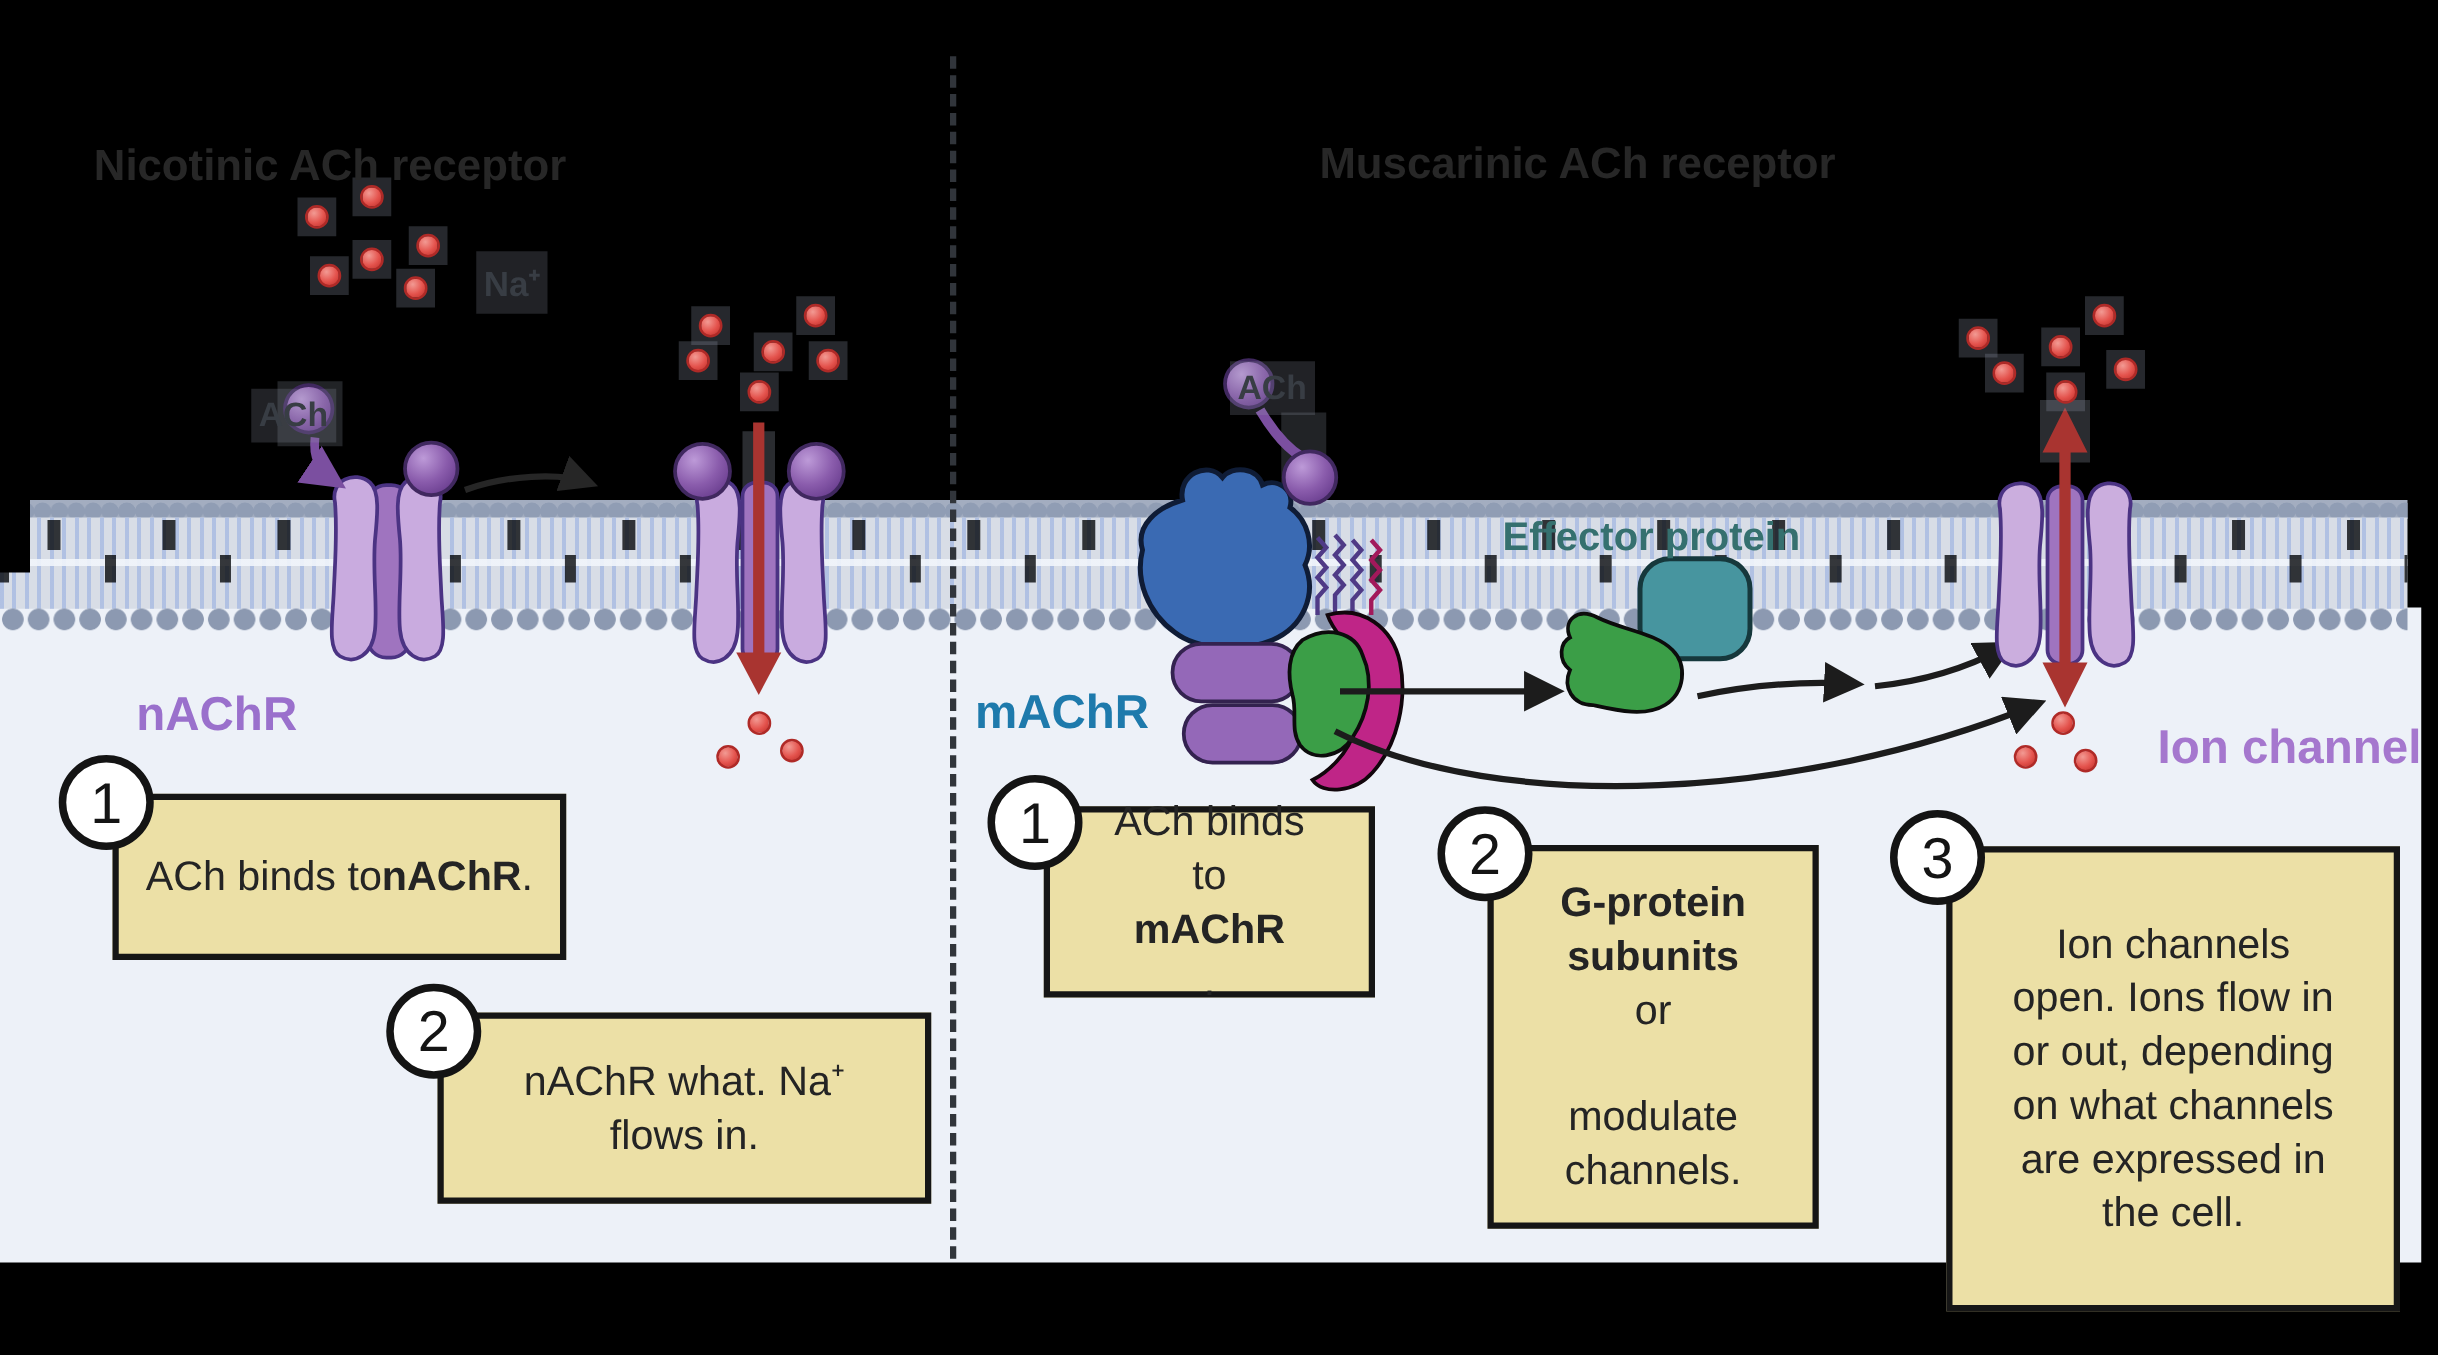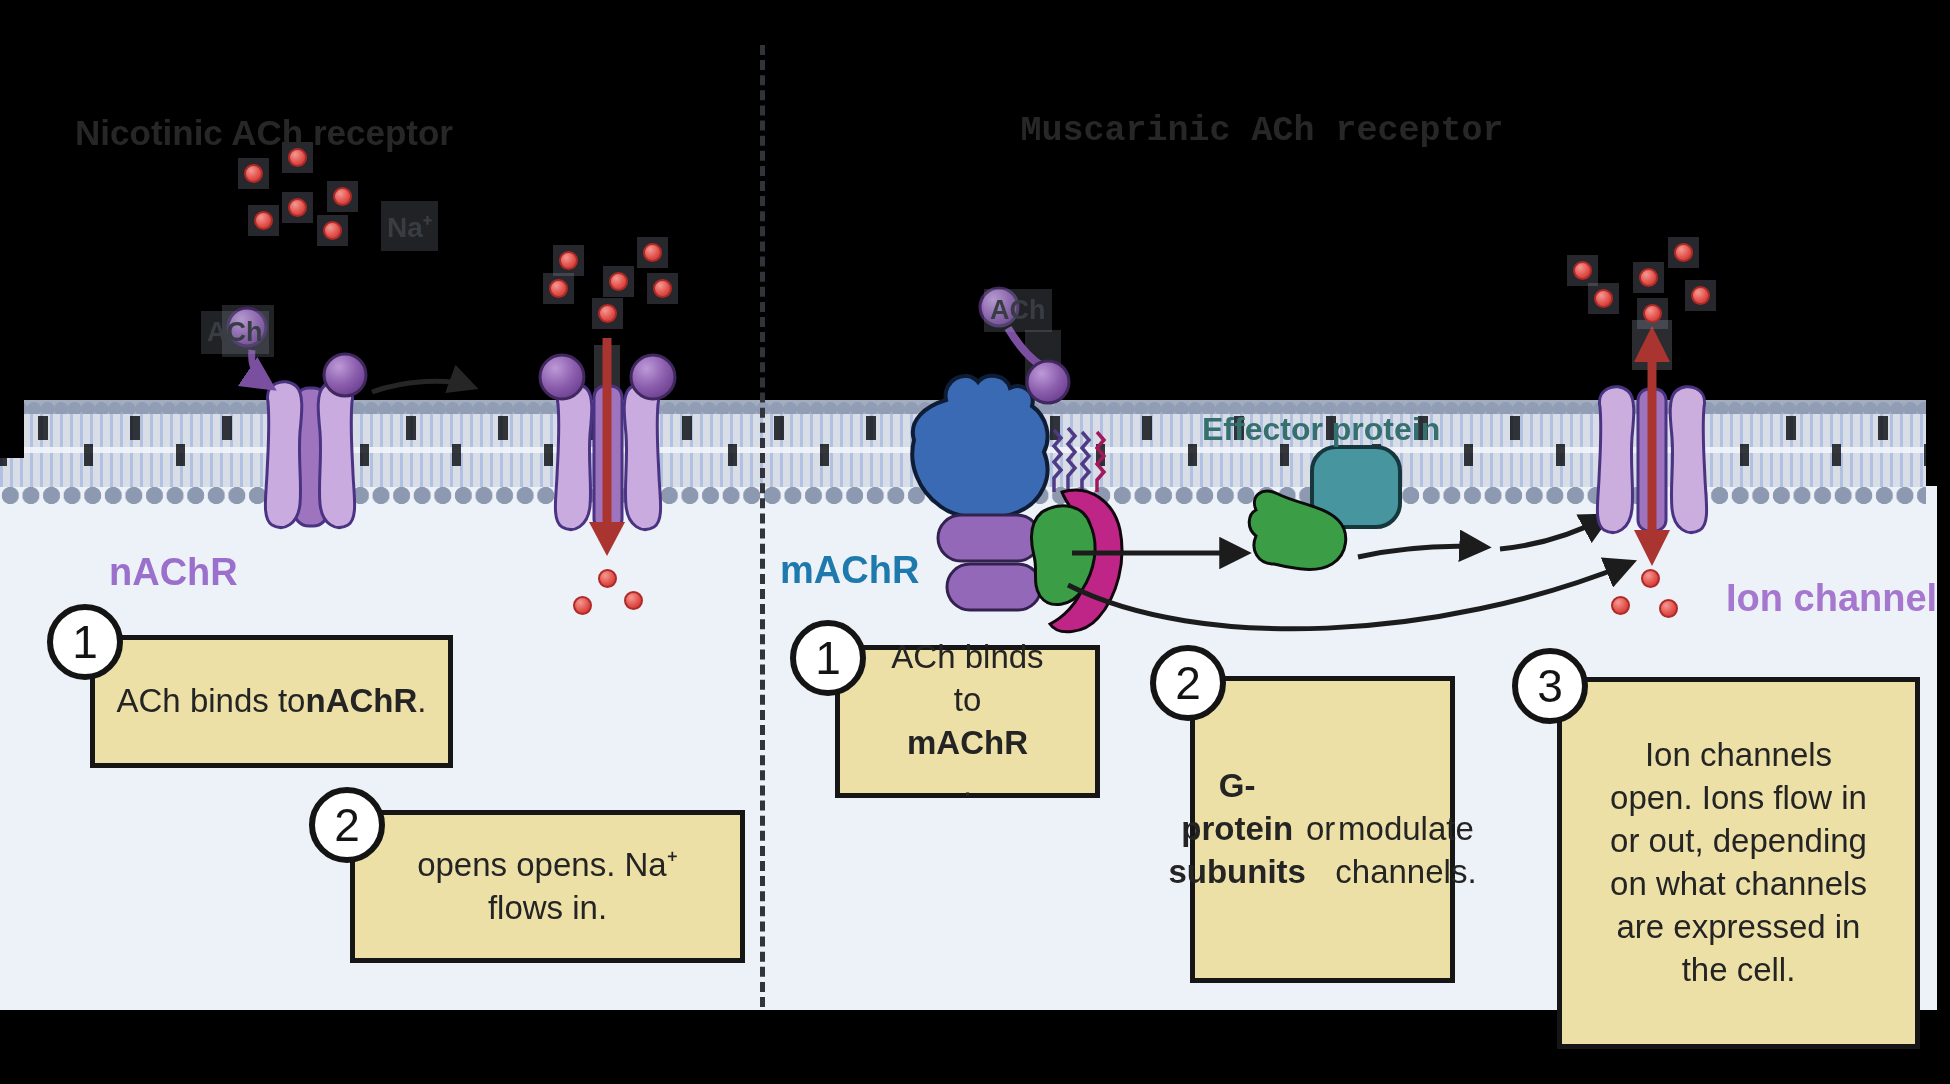--- a/index.html
+++ b/index.html
@@ -24,21 +24,21 @@
     background-position:84px 0;}
   #m-bottom{position:absolute;left:0;top:86px;width:100%;height:19px;
          background-image:radial-gradient(circle 8.6px at 10.3px 9.5px,#8c99b1 8.3px,rgba(0,0,0,0) 8.9px);
          background-size:20.6px 19px;}
   #m-notch{position:absolute;left:0;top:0;width:24px;height:58px;background:#000;}
   #divider{position:absolute;left:760px;top:45px;height:962px;width:0;
            border-left:5px dashed #31353b;}
   
   .title{position:absolute;color:#272727;font-weight:700;font-size:35px;text-align:center;}
   #title-left{left:60px;top:66px;width:400px;}
-  #title-right{left:1008px;top:64px;width:500px;font-family:Liberation Mono, monospace;}
+  #title-right{left:1008px;top:64px;width:500px;}
   .tag{position:absolute;font-weight:700;}
   #lbl-nachr{left:105px;top:504px;font-size:38px;color:#9a70cc;}
   #lbl-machr{left:776px;top:502px;font-size:38px;color:#1e7aac;}
   #lbl-effector{left:1198px;top:364px;font-size:32px;color:#35706f;}
   #lbl-ionchannel{left:1722px;top:530px;font-size:38px;color:#a577ce;}
   .ion-lbl{position:absolute;color:#383d44;font-weight:600;}
   #lbl-na{left:383px;top:160px;font-size:28px;}
   #lbl-ach-left{left:203px;top:270px;font-size:27px;}
   #lbl-ach-right{left:986px;top:248px;font-size:27px;}
   .ion-lbl::before{content:"";position:absolute;inset:-6px;background:rgba(148,156,172,.22);z-index:-1;}
@@ -202,29 +202,29 @@
     <div id="lbl-nachr" class="tag">nAChR</div>
     <div id="lbl-machr" class="tag">mAChR</div>
     <div id="lbl-effector" class="tag">Effector protein</div>
     <div id="lbl-ionchannel" class="tag">Ion channel</div>
   </div>
 
   <div class="step-box" style="left:90px;top:635px;width:363px;height:133px;"><span>ACh binds to
 </span><b>nAChR</b><span>.</span></div>
   <div class="num" style="left:47px;top:604px;">1</div>
 
-  <div class="step-box" style="left:350px;top:810px;width:395px;height:153px;"><span>opens opens. Na⁺
+  <div class="step-box" style="left:350px;top:810px;width:395px;height:153px;"><span>nAChR what. Na⁺
 flows in.</span></div>
   <div class="num" style="left:309px;top:787px;">2</div>
 
   <div class="step-box" style="left:835px;top:645px;width:265px;height:153px;flex-direction:column;"><span>ACh binds
 to </span><b>mAChR</b><span>.</span></div>
   <div class="num" style="left:790px;top:620px;">1</div>
 
-  <div class="step-box" style="left:1190px;top:676px;width:265px;height:307px;"><b>G-protein
+  <div class="step-box" style="left:1190px;top:676px;width:265px;height:307px;flex-direction:column;"><b>G-protein
 subunits</b><span> or
 </span><span>
 modulate
 channels.</span></div>
   <div class="num" style="left:1150px;top:645px;">2</div>
 
   <div class="step-box" style="left:1557px;top:677px;width:363px;height:372px;"><span>Ion channels
 open. Ions flow in
 or out, depending
 on what channels

